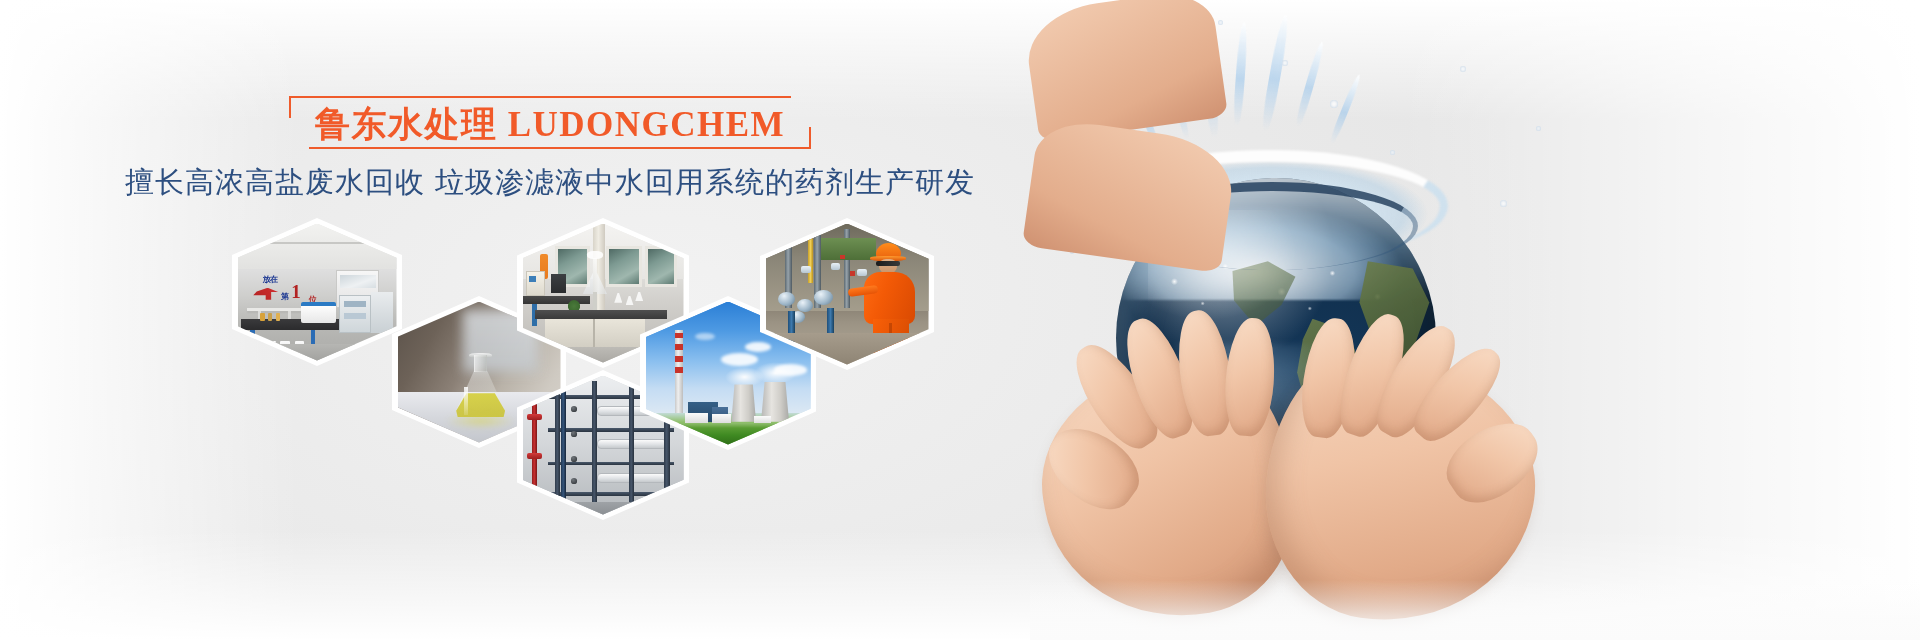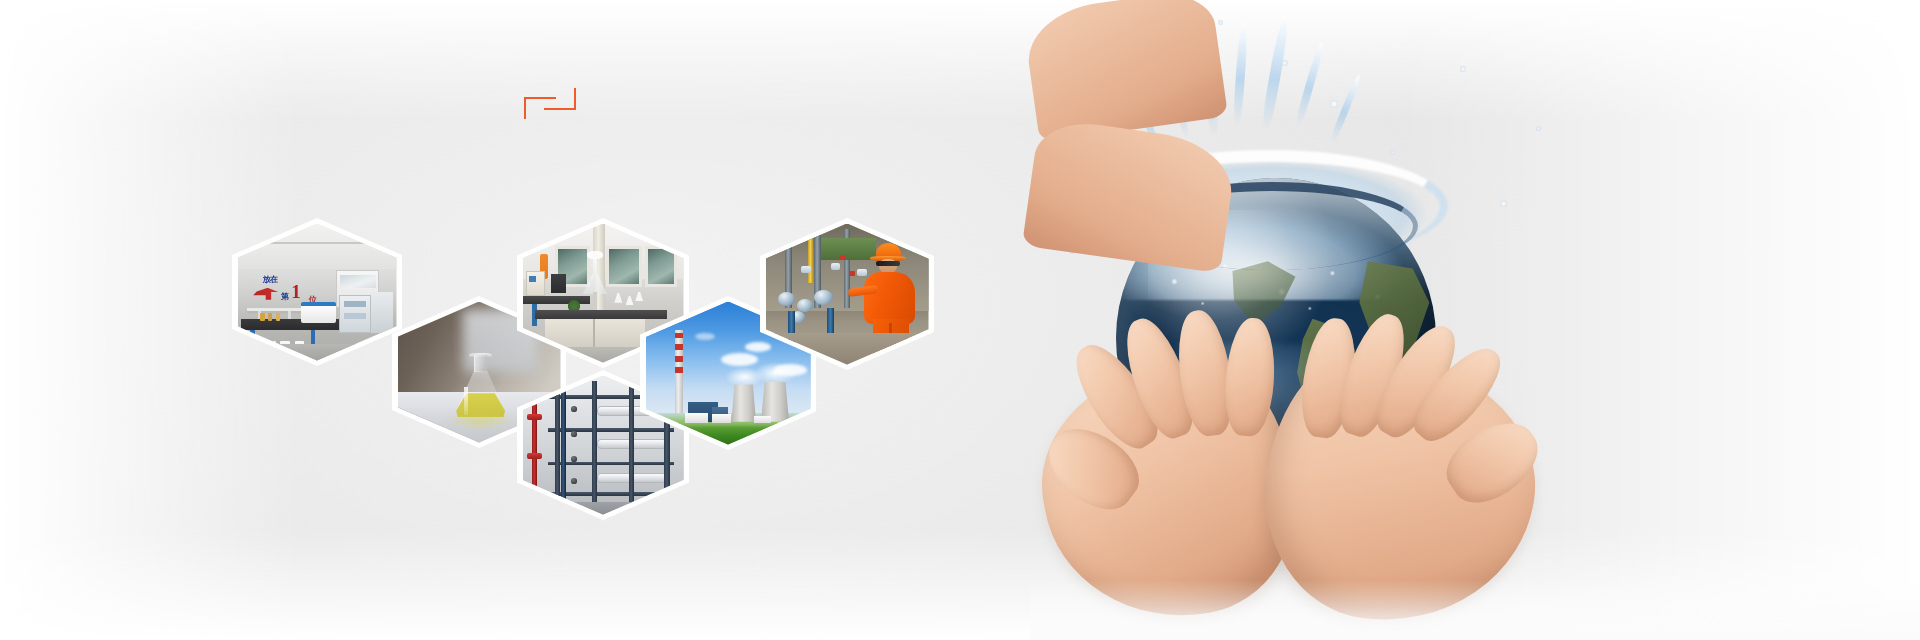--- a/index.html
+++ b/index.html
@@ -596,22 +596,24 @@
   <div class="bg-wash-right"></div>
   <div class="bg-wash-bottom"></div>
 
   <div id="headline">
 
     <div class="title-wrap">
       <span class="brk tl"></span>
       <span class="brk br"></span>
       <span class="title-line top"></span>
       <span class="title-line bot"></span>
+      <div id="main-title">鲁东水处理 LUDONGCHEM</div>
     </div>
 
+    <div id="sub-title">擅长高浓高盐废水回收  垃圾渗滤液中水回用系统的药剂生产研发</div>
   </div>
 
   <div id="hex-cluster">
 
     <div class="hex" style="left:0px; top:0px; width:170px; height:148px;">
       <div class="hex-inner lab1">
         <div class="ceil"></div>
         <div class="wallsign">
           <span class="ws-t">放在</span>
           <span class="ws-arrow"></span>

